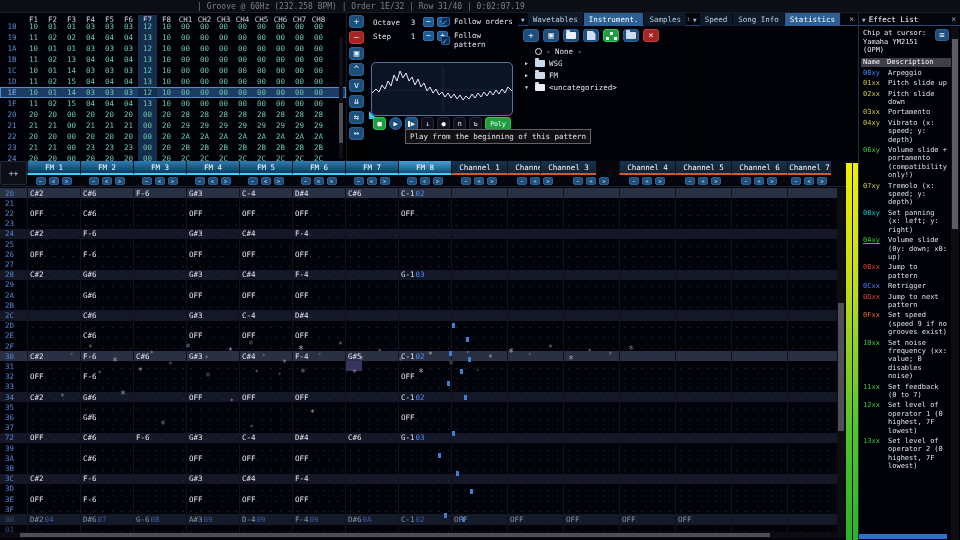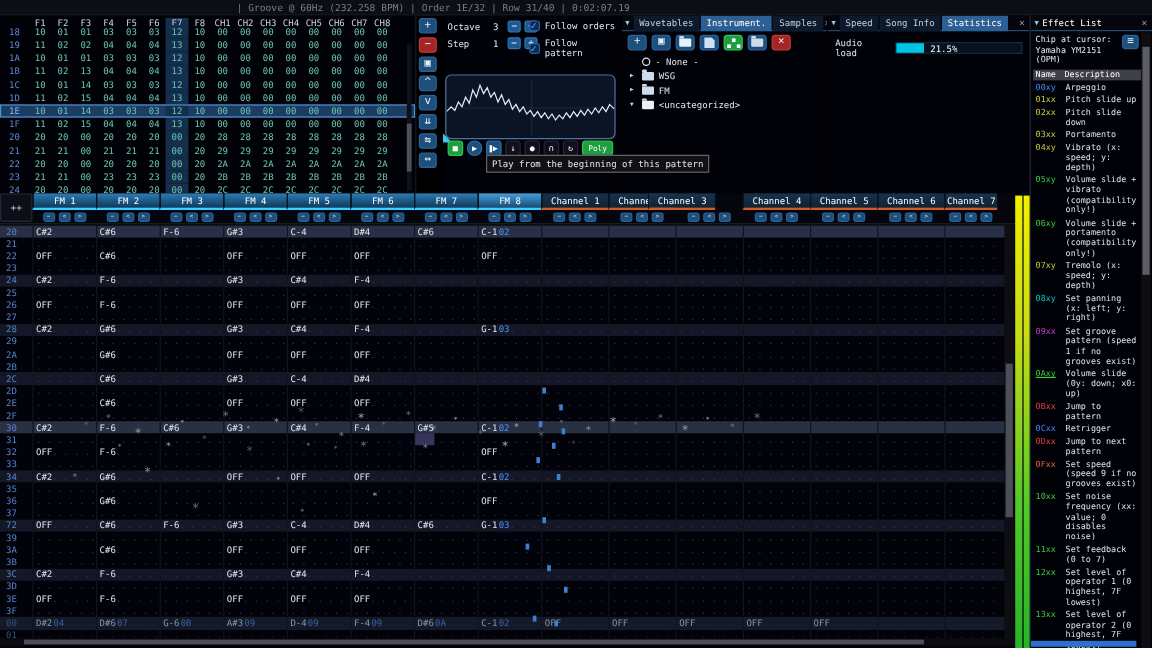--- a/index.html
+++ b/index.html
@@ -545,27 +545,20 @@
 <div id="stats" class="panel">
   <div class="tabbar">
     <span class="chev">▼</span>
     <span id="stats-tabs" style="display:flex">
         <span class="tab">Speed</span>
         <span class="tab">Song Info</span>
         <span class="tab active">Statistics</span>
       </span>
     <span class="closex">×</span>
   </div>
-  <div id="audio-row">
-    <span>Audio load</span>
-    <span id="audio-bar">
-      <span id="audio-fill" style="width: 21.5%; background: rgb(0, 196, 230);"></span>
-      <span id="audio-text">21.5%</span>
-    </span>
-  </div>
 </div>
 
 <div id="effects">
   <div class="tabbar">
     <span class="chev">▼</span>
     <span style="color:#fff">Effect List</span>
     <span class="closex">×</span>
   </div>
   <div id="fx-chip">
     <span id="fx-chip-text">Chip at cursor: Yamaha YM2151 (OPM)</span>
@@ -590,38 +583,30 @@
       </div>
       <div class="fx-item">
         <span class="fx-code" style="color: rgb(200, 200, 60);">03xx</span>
         <span class="fx-desc">Portamento</span>
       </div>
       <div class="fx-item">
         <span class="fx-code" style="color: rgb(200, 200, 60);">04xy</span>
         <span class="fx-desc">Vibrato (x: speed; y: depth)</span>
       </div>
       <div class="fx-item">
-        <span class="fx-code" style="color: rgb(60, 200, 60);">05xy</span>
-        <span class="fx-desc">Volume slide + vibrato (compatibility only!)</span>
-      </div>
-      <div class="fx-item">
         <span class="fx-code" style="color: rgb(60, 200, 60);">06xy</span>
         <span class="fx-desc">Volume slide + portamento (compatibility only!)</span>
       </div>
       <div class="fx-item">
         <span class="fx-code" style="color: rgb(200, 200, 60);">07xy</span>
         <span class="fx-desc">Tremolo (x: speed; y: depth)</span>
       </div>
       <div class="fx-item">
         <span class="fx-code" style="color: rgb(0, 200, 200);">08xy</span>
         <span class="fx-desc">Set panning (x: left; y: right)</span>
-      </div>
-      <div class="fx-item">
-        <span class="fx-code" style="color: rgb(200, 60, 200);">09xx</span>
-        <span class="fx-desc">Set groove pattern (speed 1 if no grooves exist)</span>
       </div>
       <div class="fx-item">
         <span class="fx-code" style="color: rgb(60, 200, 60); text-decoration: underline;">0Axy</span>
         <span class="fx-desc">Volume slide (0y: down; x0: up)</span>
       </div>
       <div class="fx-item">
         <span class="fx-code" style="color: rgb(224, 64, 64);">0Bxx</span>
         <span class="fx-desc">Jump to pattern</span>
       </div>
       <div class="fx-item">

